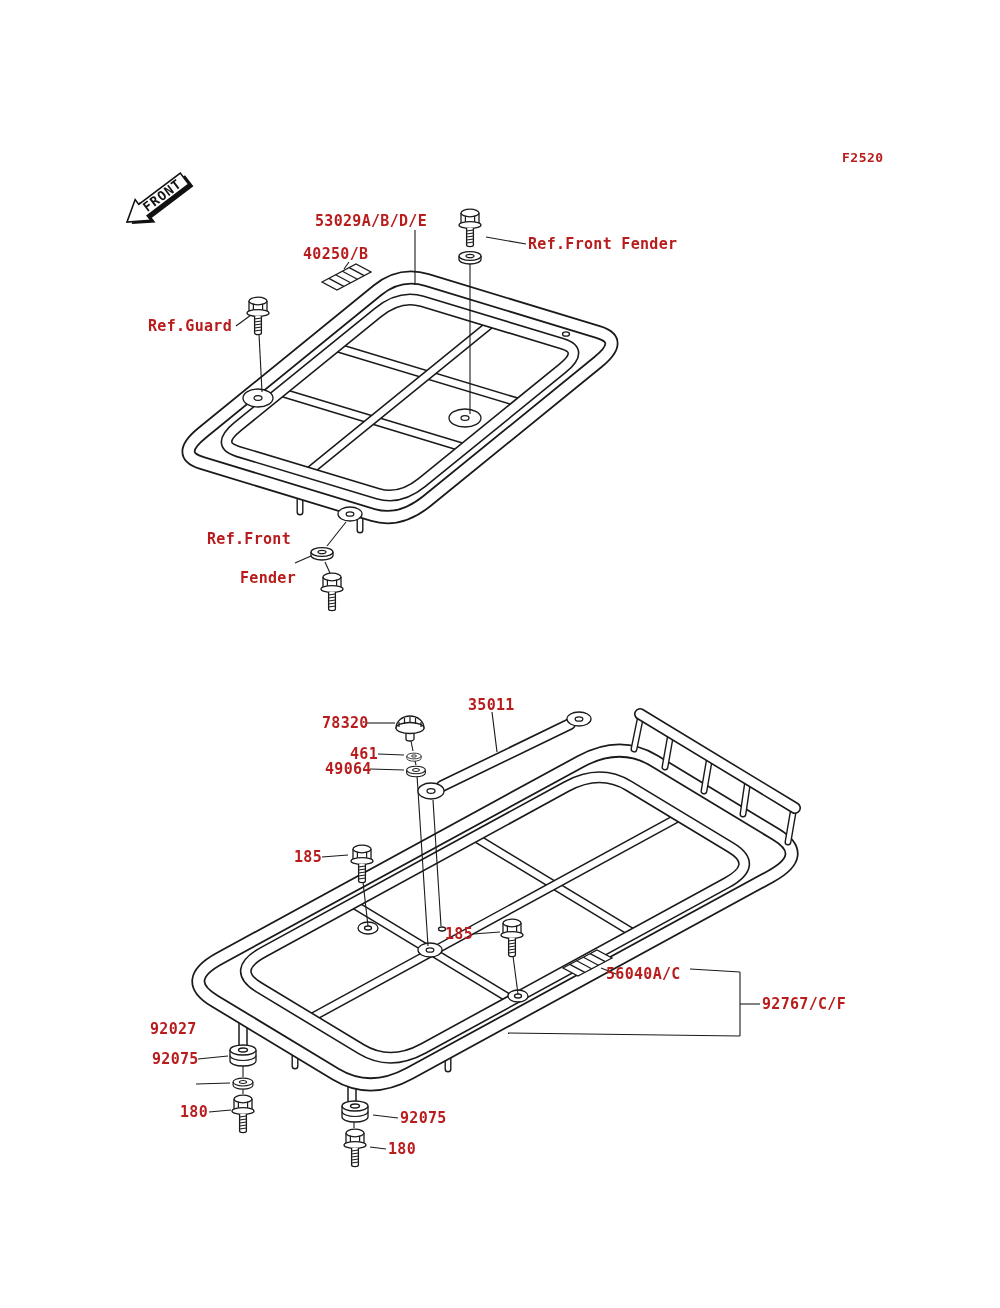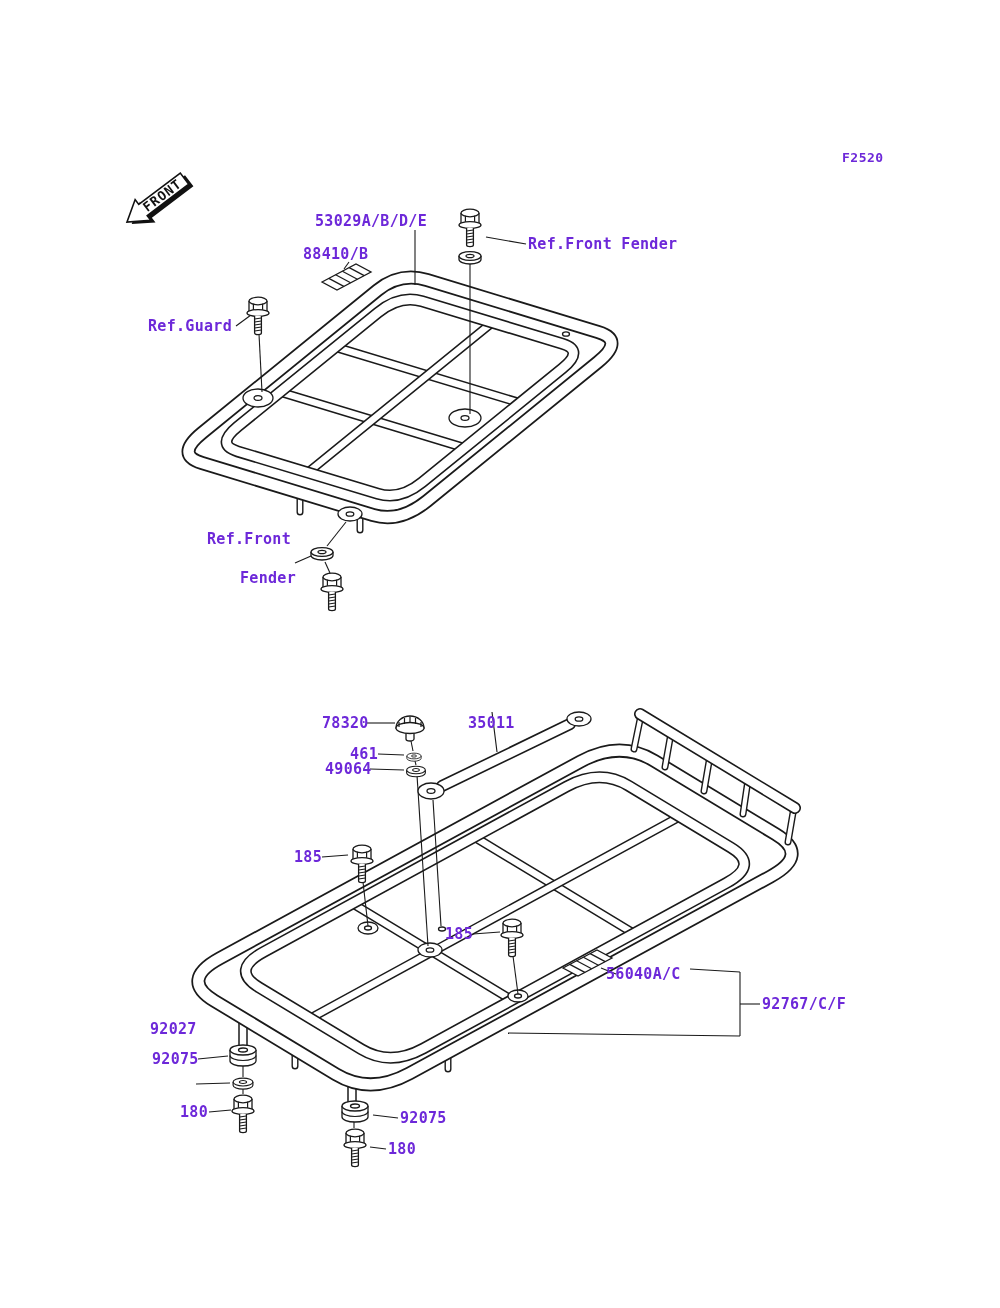--- a/index.html
+++ b/index.html
@@ -1,21 +1,21 @@
 <!DOCTYPE html>
 <html><head>
 <meta charset="utf-8">
 <style>
   html,body{margin:0;padding:0}
   body{width:1000px;height:1308px;background:#ffffff;position:relative;overflow:hidden;
        font-family:"DejaVu Sans Mono",monospace;color:#111}
   #stage{position:absolute;left:0;top:0;width:1000px;height:1308px}
   #art{position:absolute;left:0;top:0}
   .lbl{position:absolute;font-weight:bold;font-size:15px;line-height:1;white-space:nowrap;
-       letter-spacing:.3px;color:#6d28d9}
+       letter-spacing:.3px;color:#b91c1c}
   .lbl.small{font-size:13px;font-weight:bold;letter-spacing:.5px}
   
   .tb14{stroke:#1a1a1a;stroke-width:14;fill:none;stroke-linejoin:round;stroke-linecap:round}
   .tw14{stroke:#ffffff;stroke-width:10.5;fill:none;stroke-linejoin:round;stroke-linecap:round}
   .tb12{stroke:#1a1a1a;stroke-width:12;fill:none;stroke-linejoin:round;stroke-linecap:round}
   .tw12{stroke:#ffffff;stroke-width:8.8;fill:none;stroke-linejoin:round;stroke-linecap:round}
   .tb10{stroke:#1a1a1a;stroke-width:9.5;fill:none;stroke-linejoin:round;stroke-linecap:round}
   .tw10{stroke:#ffffff;stroke-width:6.5;fill:none;stroke-linejoin:round;stroke-linecap:round}
   .tb8{stroke:#1a1a1a;stroke-width:7;fill:none;stroke-linecap:round}
   .tw8{stroke:#ffffff;stroke-width:4.2;fill:none;stroke-linecap:round}
@@ -253,28 +253,28 @@
     <use href="#flat-washer" transform="translate(243,1082) scale(0.9)"></use>
     <use href="#hex-bolt" transform="translate(243,1098)"></use>
     <use href="#damper" transform="translate(355,1106)"></use>
     <use href="#hex-bolt" transform="translate(355,1132)"></use>
   </g>
 </svg>
 
   <span class="lbl small" style="left:842px;top:151px">F2520</span>
 
   <span class="lbl" style="left:315px;top:214px">53029A/B/D/E</span>
-  <span class="lbl" style="left:303px;top:247px">88410/B</span>
+  <span class="lbl" style="left:303px;top:247px">40250/B</span>
   <span class="lbl" style="left:528px;top:237px">Ref.Front Fender</span>
   <span class="lbl" style="left:148px;top:319px">Ref.Guard</span>
   <span class="lbl" style="left:207px;top:532px">Ref.Front</span>
   <span class="lbl" style="left:240px;top:571px">Fender</span>
 
   <span class="lbl" style="left:322px;top:716px">78320</span>
-  <span class="lbl" style="left:468px;top:716px">35011</span>
+  <span class="lbl" style="left:468px;top:698px">35011</span>
   <span class="lbl" style="left:350px;top:747px">461</span>
   <span class="lbl" style="left:325px;top:762px">49064</span>
   <span class="lbl" style="left:294px;top:850px">185</span>
   <span class="lbl" style="left:445px;top:927px">185</span>
   <span class="lbl" style="left:606px;top:967px">56040A/C</span>
   <span class="lbl" style="left:762px;top:997px">92767/C/F</span>
   <span class="lbl" style="left:152px;top:1052px">92075</span>
   <span class="lbl" style="left:150px;top:1022px">92027</span>
   <span class="lbl" style="left:180px;top:1105px">180</span>
   <span class="lbl" style="left:400px;top:1111px">92075</span>

